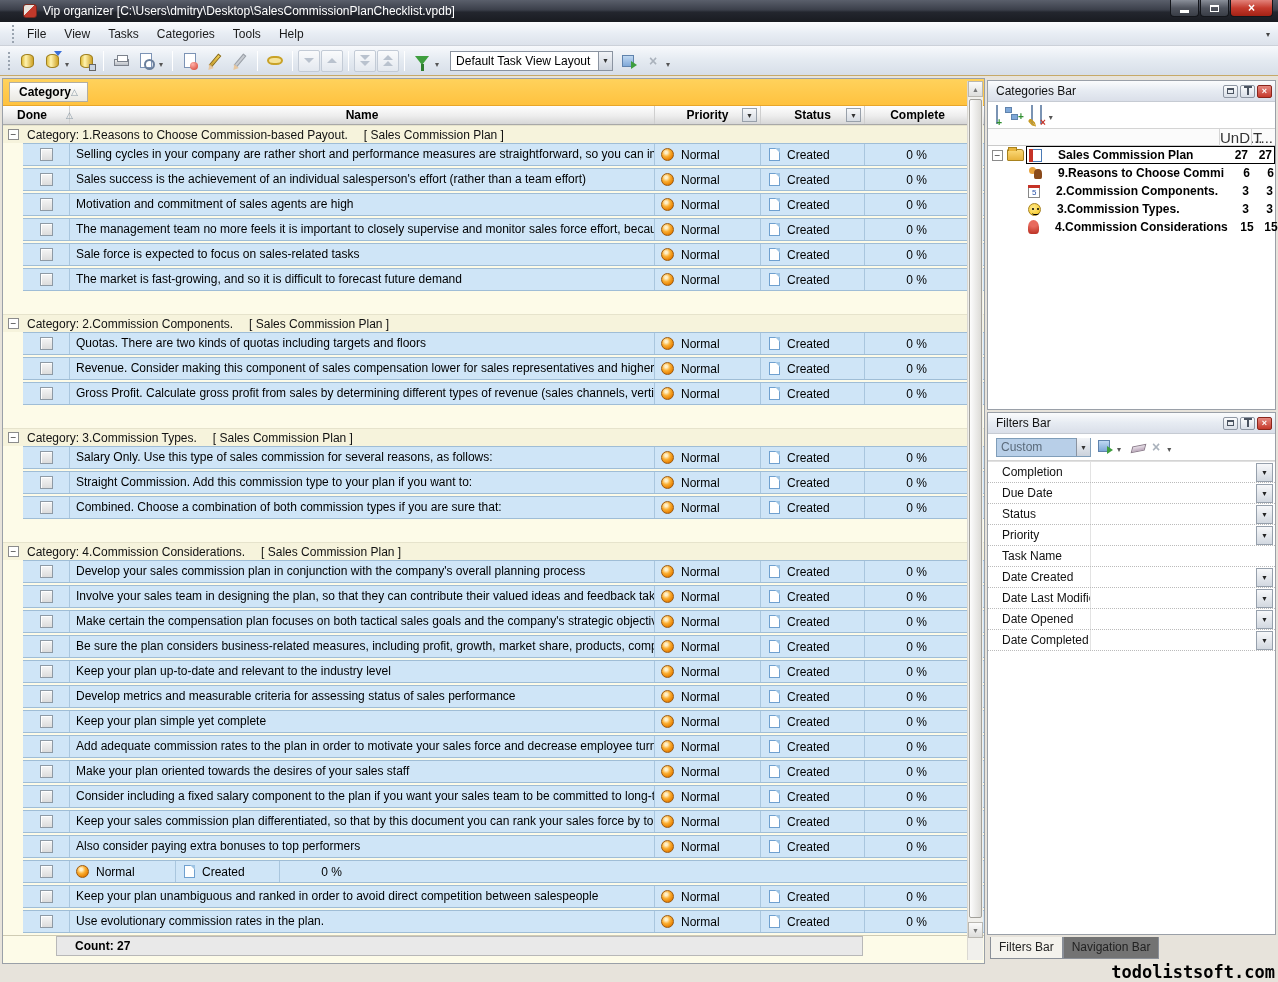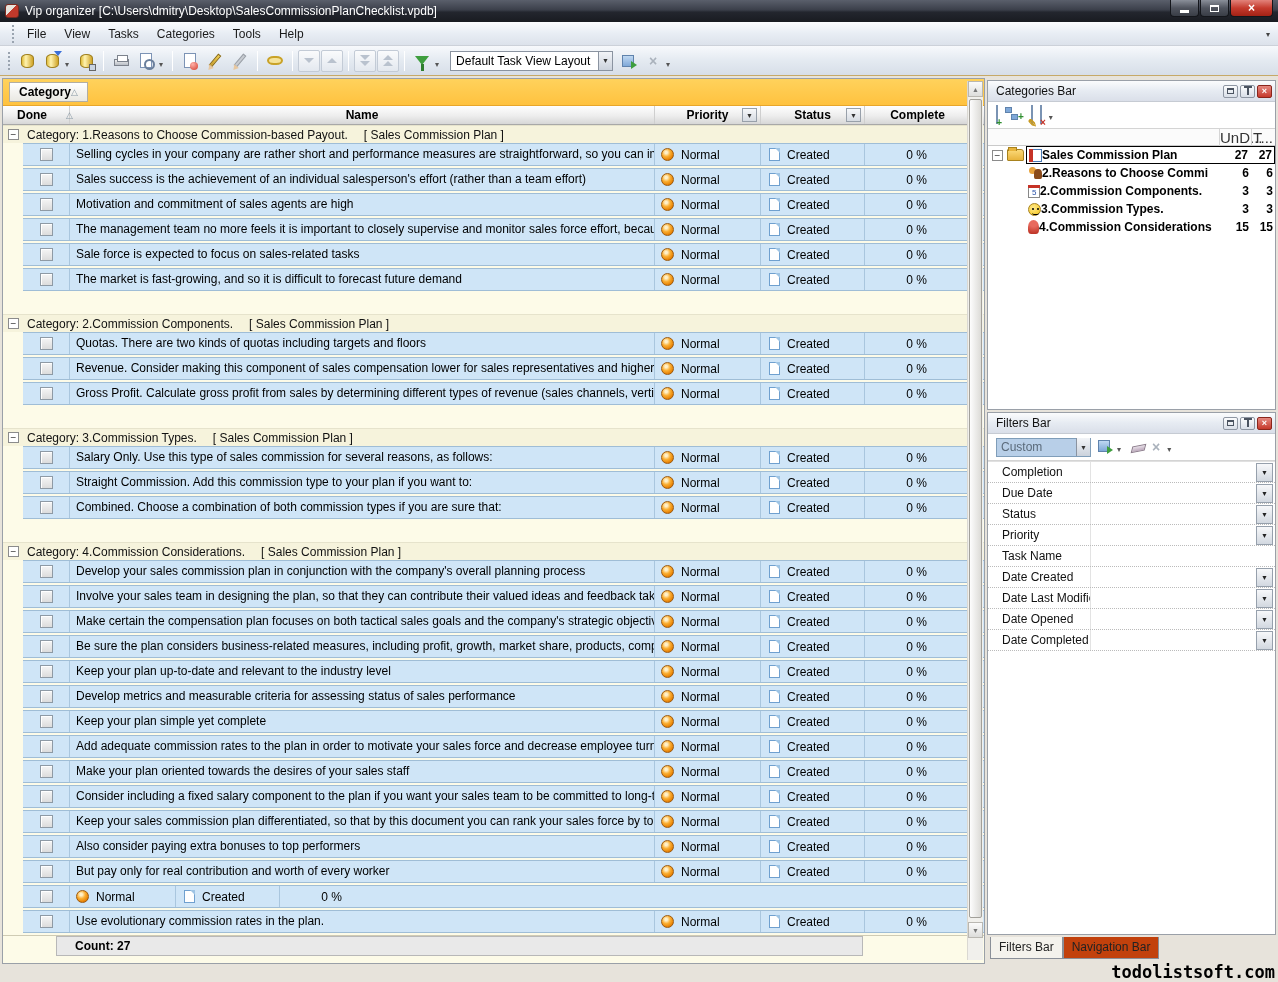--- a/index.html
+++ b/index.html
@@ -2,21 +2,21 @@
 <html><head>
 <meta charset="utf-8">
 <style>
   html,body{margin:0;padding:0;width:1278px;height:982px;overflow:hidden;
     font-family:"Liberation Sans",sans-serif;background:#E7E3DB;position:relative;}
   *{box-sizing:border-box;}
 
   
   .titlebar{position:absolute;left:0;top:0;right:0;height:22px;
     background:linear-gradient(#5A5F6B,#3B3F4A 45%,#23262E 55%,#191B21);
-    display:flex;align-items:center;padding-left:5px;color:#fff;font-size:12px;}
+    display:flex;align-items:center;padding-left:23px;color:#fff;font-size:12px;}
   .app-ico{width:14px;height:14px;margin-right:6px;border-radius:3px;
     background:linear-gradient(135deg,#E8E4DC 45%,#C0392B 45%);border:1px solid #7a2a20;}
   .win-btns{position:absolute;right:5px;top:0;display:flex;gap:1px;}
   .wbtn{width:29px;height:17px;border:1px solid #14161B;border-top:none;
     border-radius:0 0 4px 4px;background:linear-gradient(#8A8F99,#50545E 50%,#393D46);
     display:flex;align-items:center;justify-content:center;color:#fff;}
   .wbtn.close{background:linear-gradient(#E2837B,#C53B2E 50%,#A32215);width:43px;
     font-weight:bold;font-size:12px;}
   .min-glyph{width:9px;height:3px;background:#fff;margin-top:6px;}
   .rest-glyph{width:9px;height:7px;border:1px solid #fff;border-top:2px solid #fff;}
@@ -162,21 +162,21 @@
   .tree-row{height:18px;display:flex;align-items:center;padding-left:4px;}
   .tree-row.child{padding-left:38px;}
   .texpander{width:11px;height:11px;border:1px solid #8B8B8B;background:#fff;margin-right:4px;
     display:flex;align-items:center;justify-content:center;flex:0 0 11px;}
   .texpander::before{content:"−";font-size:10px;line-height:9px;color:#333;font-weight:normal;}
   .icon-folder{width:17px;height:12px;background:linear-gradient(#FBD978,#E8B43C);border:1px solid #A8821E;
     border-radius:1px 3px 1px 1px;margin-right:2px;flex:0 0 17px;position:relative;}
   .icon-folder::before{content:"";position:absolute;left:0;top:-3px;width:7px;height:3px;background:#E8B43C;border:1px solid #A8821E;border-bottom:none;}
   .rowbox{flex:1;display:flex;align-items:center;height:18px;padding-left:2px;}
   .rowbox.selected{border:1px solid #000;background:#fff;}
-  .tlabel{flex:1;white-space:nowrap;overflow:hidden;margin-left:0;}
+  .tlabel{flex:1;white-space:nowrap;overflow:hidden;margin-left:16px;}
   .tnum{width:30px;text-align:right;padding-right:4px;}
   .tnum2{width:22px;text-align:right;padding-right:2px;}
   .icon-notebook-icon{width:13px;height:13px;background:#fff;border:1px solid #4A7AB5;flex:0 0 13px;position:relative;}
   .icon-notebook-icon::after{content:"";position:absolute;left:-1px;top:-1px;width:4px;height:13px;background:#C63226;}
   .icon-people-icon{width:14px;height:13px;flex:0 0 14px;position:relative;}
   .icon-people-icon::before{content:"";position:absolute;left:1px;top:0;width:7px;height:7px;border-radius:50%;background:#E8A33D;}
   .icon-people-icon::after{content:"";position:absolute;left:6px;top:2px;width:8px;height:10px;border-radius:45% 45% 20% 20%;background:#8A4A1A;}
   .icon-calendar-icon{width:12px;height:13px;background:#fff;border:1px solid #888;flex:0 0 12px;position:relative;font-weight:normal;}
   .icon-calendar-icon::before{content:"";position:absolute;left:-1px;top:-1px;right:-1px;height:3px;background:#C63226;}
   .icon-calendar-icon::after{content:"5";position:absolute;left:3px;top:2px;font-size:8px;color:#2A52A8;}
@@ -192,21 +192,21 @@
   .preset-combo .val{flex:1;padding-left:4px;font-size:12px;color:#5A6A7A;}
   .eraser{width:13px;height:7px;background:linear-gradient(#E8E0E8,#BCA8BC);border:1px solid #8A7A8A;transform:skewX(-25deg) rotate(-12deg);}
   .filter-rows{border-top:1px solid #E0E0E0;}
   .frow{height:21px;display:flex;align-items:center;border-bottom:1px dotted #BBB;font-size:12px;color:#111;}
   .flabel{width:103px;padding-left:14px;border-right:1px solid #E3E3E3;white-space:nowrap;overflow:hidden;height:100%;display:flex;align-items:center;}
   .fvalue{flex:1;height:100%;}
   .fbtn{width:17px;height:19px;margin-right:2px;border:1px solid #96A0AC;
     background:linear-gradient(#F7F8FA,#D2D8E0);display:flex;align-items:center;justify-content:center;font-size:7px;color:#222;}
 
   .side-tabs{position:absolute;left:990px;top:937px;display:flex;font-size:12px;}
-  .tab{padding:3px 8px 4px;border:1px solid #8A8F98;border-top:none;background:#c2410c;color:#222;}
+  .tab{padding:3px 8px 4px;border:1px solid #8A8F98;border-top:none;background:#737373;color:#222;}
   .tab.active{background:#F4F2EC;}
   .branding{position:absolute;right:3px;bottom:0px;font-family:"DejaVu Sans Mono",monospace;
     font-weight:bold;font-size:17px;color:#000;}
 </style>
 </head>
 <body>
 
 <div class="titlebar">
   <span class="app-ico"></span>
   <span>Vip organizer [C:\Users\dmitry\Desktop\SalesCommissionPlanChecklist.vpdb]</span>
@@ -714,35 +714,35 @@
         <div class="cell c-status">
           <span class="status-icon"></span>
           <span>Created</span>
         </div>
         <div class="cell c-comp">0 %</div>
       </div>
       <div class="trow">
         <div class="cell c-done">
           <span class="checkbox"></span>
         </div>
-        <div class="cell c-name">But pay only for real contribution and worth of every worker</div>
-        <div class="cell c-pri">
-          <span class="pri-icon"></span>
-          <span>Normal</span>
-        </div>
-        <div class="cell c-status">
-          <span class="status-icon"></span>
-          <span>Created</span>
-        </div>
-        <div class="cell c-comp">0 %</div>
-      </div>
-      <div class="trow">
-        <div class="cell c-done">
-          <span class="checkbox"></span>
-        </div>
+        <div class="cell c-pri">
+          <span class="pri-icon"></span>
+          <span>Normal</span>
+        </div>
+        <div class="cell c-status">
+          <span class="status-icon"></span>
+          <span>Created</span>
+        </div>
+        <div class="cell c-comp">0 %</div>
+      </div>
+      <div class="trow">
+        <div class="cell c-done">
+          <span class="checkbox"></span>
+        </div>
+        <div class="cell c-name">Keep your plan unambiguous and ranked in order to avoid direct competition between salespeople</div>
         <div class="cell c-pri">
           <span class="pri-icon"></span>
           <span>Normal</span>
         </div>
         <div class="cell c-status">
           <span class="status-icon"></span>
           <span>Created</span>
         </div>
         <div class="cell c-comp">0 %</div>
       </div>
@@ -809,21 +809,21 @@
           <div class="rowbox selected">
             <span class="icon-notebook-icon"></span>
             <span class="tlabel">Sales Commission Plan</span>
             <span class="tnum">27</span>
             <span class="tnum2">27</span>
           </div>
         </div>
         <div class="tree-row child">
           <div class="rowbox">
             <span class="icon-people-icon"></span>
-            <span class="tlabel">2.Reasons to Choose Commi</span>
+            <span class="tlabel">9.Reasons to Choose Commi</span>
             <span class="tnum">6</span>
             <span class="tnum2">6</span>
           </div>
         </div>
         <div class="tree-row child">
           <div class="rowbox">
             <span class="icon-calendar-icon"></span>
             <span class="tlabel">2.Commission Components.</span>
             <span class="tnum">3</span>
             <span class="tnum2">3</span>

